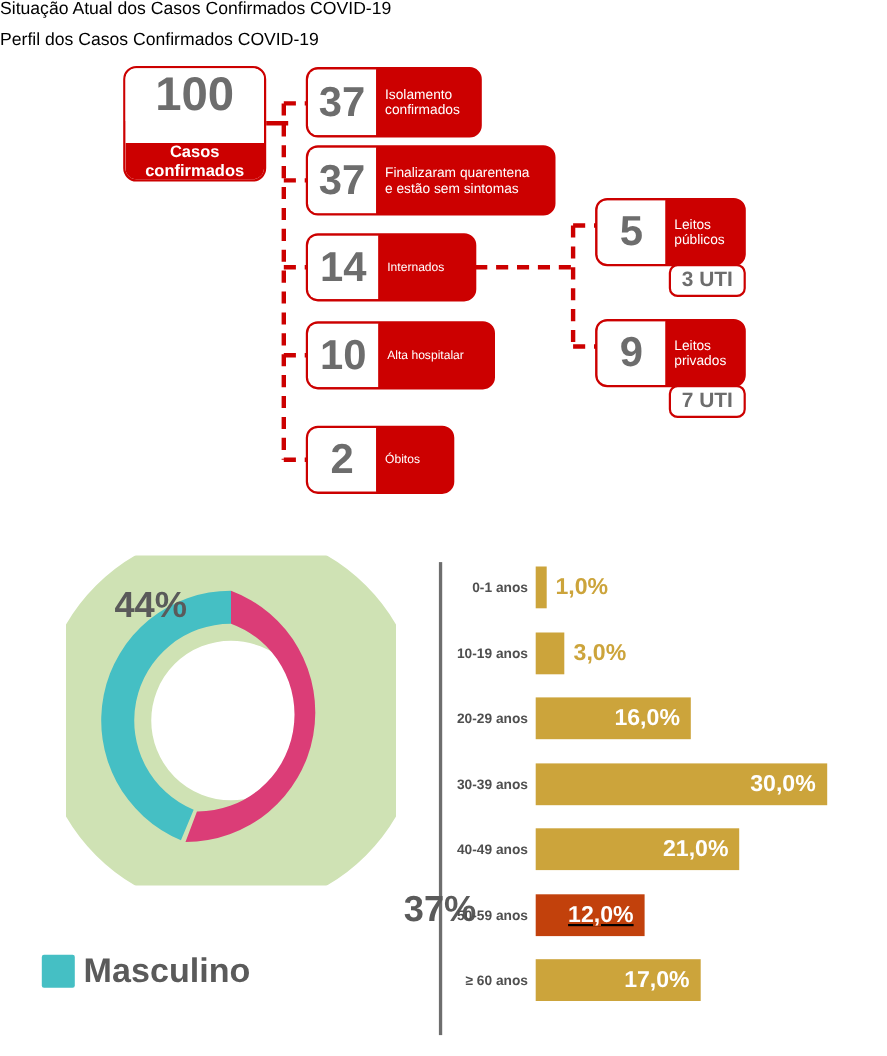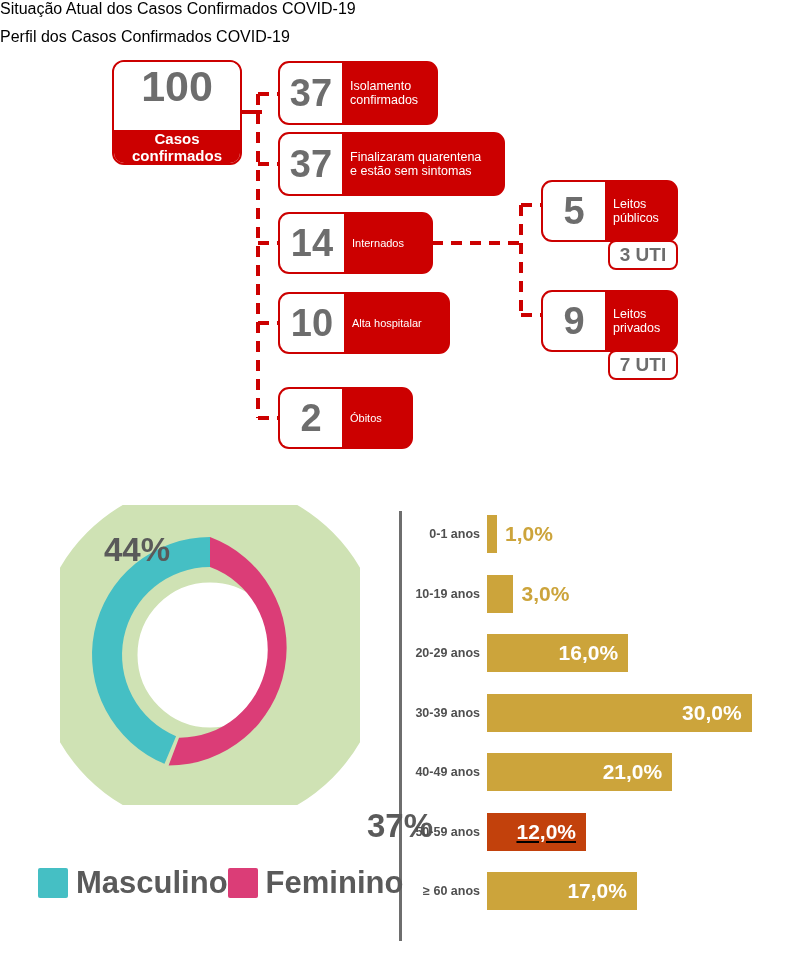--- a/index.html
+++ b/index.html
@@ -237,24 +237,20 @@
       </svg>
       <div class="pct" id="pctLeft">44%</div>
       <div class="pct" id="pctRight">37%</div>
     </div>
 
     <div id="legend">
       <div class="leg">
         <span class="sw" style="background:#45bfc4"></span>
         <span class="tx">Masculino</span>
       </div>
-      <div class="leg">
-        <span class="sw" style="background:#db3d77"></span>
-        <span class="tx">Feminino</span>
-      </div>
     </div>
 
     <div id="bars">
         <div class="row" style="top: 0px; height: 38px;">
           <div class="axlabel">0-1 anos</div>
           <div class="barbox">
             <div class="bar" style="width: 10px; background: rgb(204, 164, 59);"></div>
             <span class="val outside" style="color: rgb(204, 164, 59);">1,0%</span>
           </div>
         </div>

